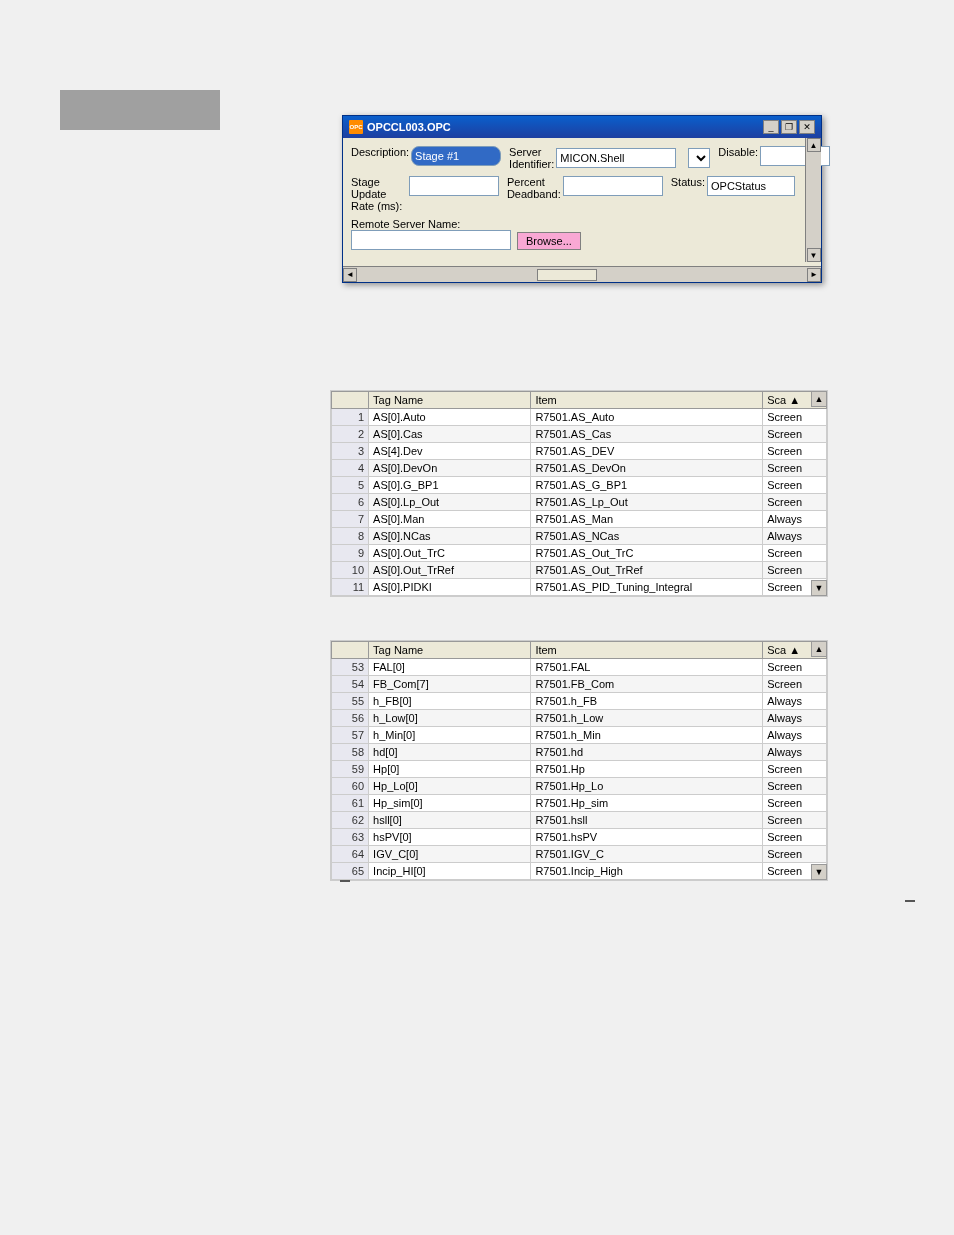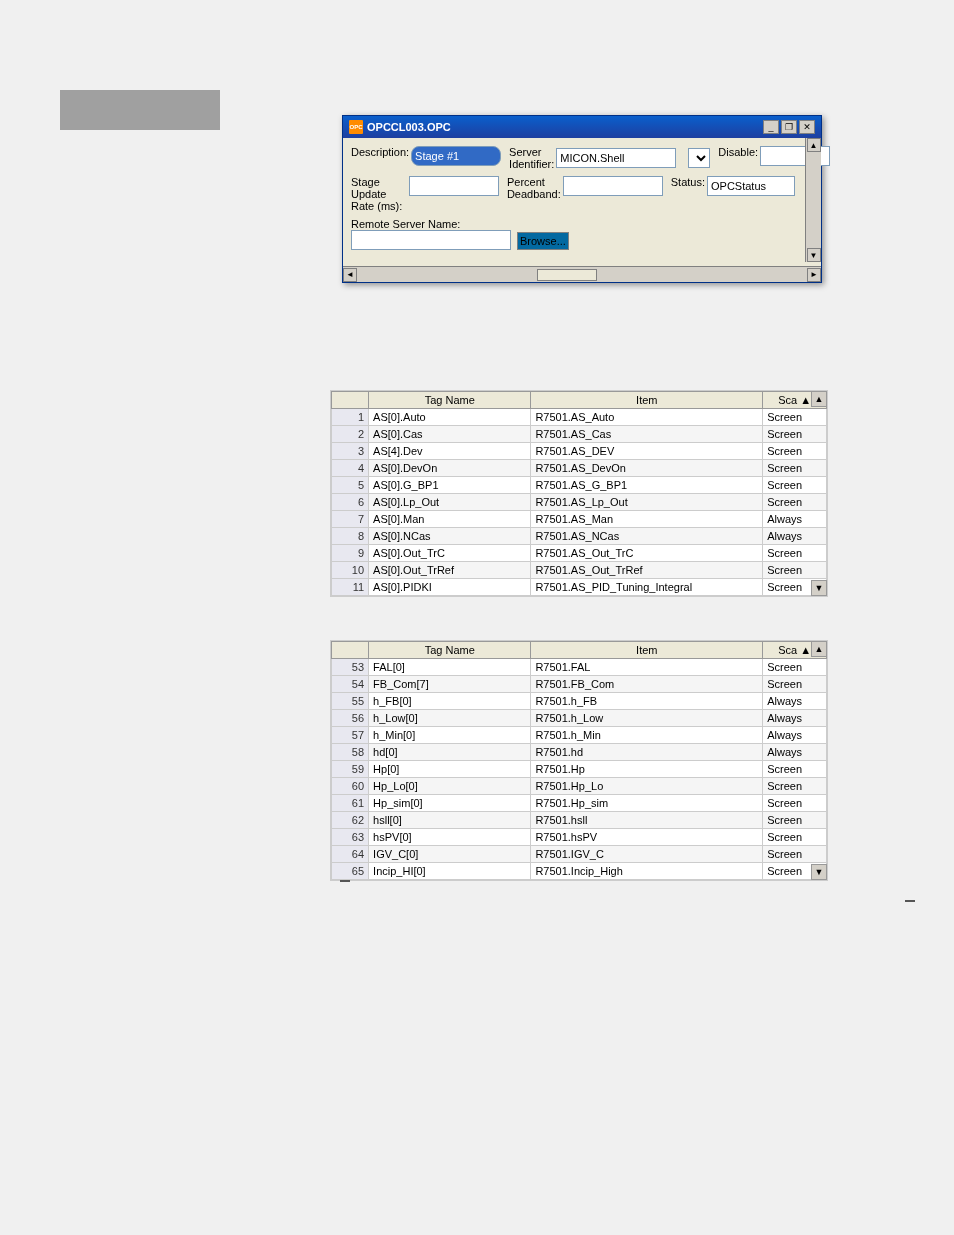--- a/index.html
+++ b/index.html
@@ -175,23 +175,23 @@
     }
 
     .remote-row {
       display: flex;
       align-items: flex-end;
       gap: 6px;
       margin-bottom: 4px;
     }
 
     .browse-btn {
-      background: #0369a1;
+      background: #f9a8d4;
       border: 1px solid #808080;
-      padding: 2px 2px;
+      padding: 2px 8px;
       font-size: 11px;
       cursor: pointer;
     }
 
     
     .h-scrollbar {
       height: 16px;
       background: #d4d0c8;
       border-top: 1px solid #808080;
       display: flex;
@@ -251,21 +251,21 @@
       font-size: 11px;
     }
 
     .data-table thead tr {
       background: #ece9d8;
     }
 
     .data-table thead th {
       border: 1px solid #999;
       padding: 2px 4px;
-      text-align: center;
+      text-align: left;
       font-weight: normal;
       background: #ece9d8;
     }
 
     .data-table tbody tr:nth-child(odd) {
       background: #ffffff;
     }
 
     .data-table tbody tr:nth-child(even) {
       background: #f5f5f5;

